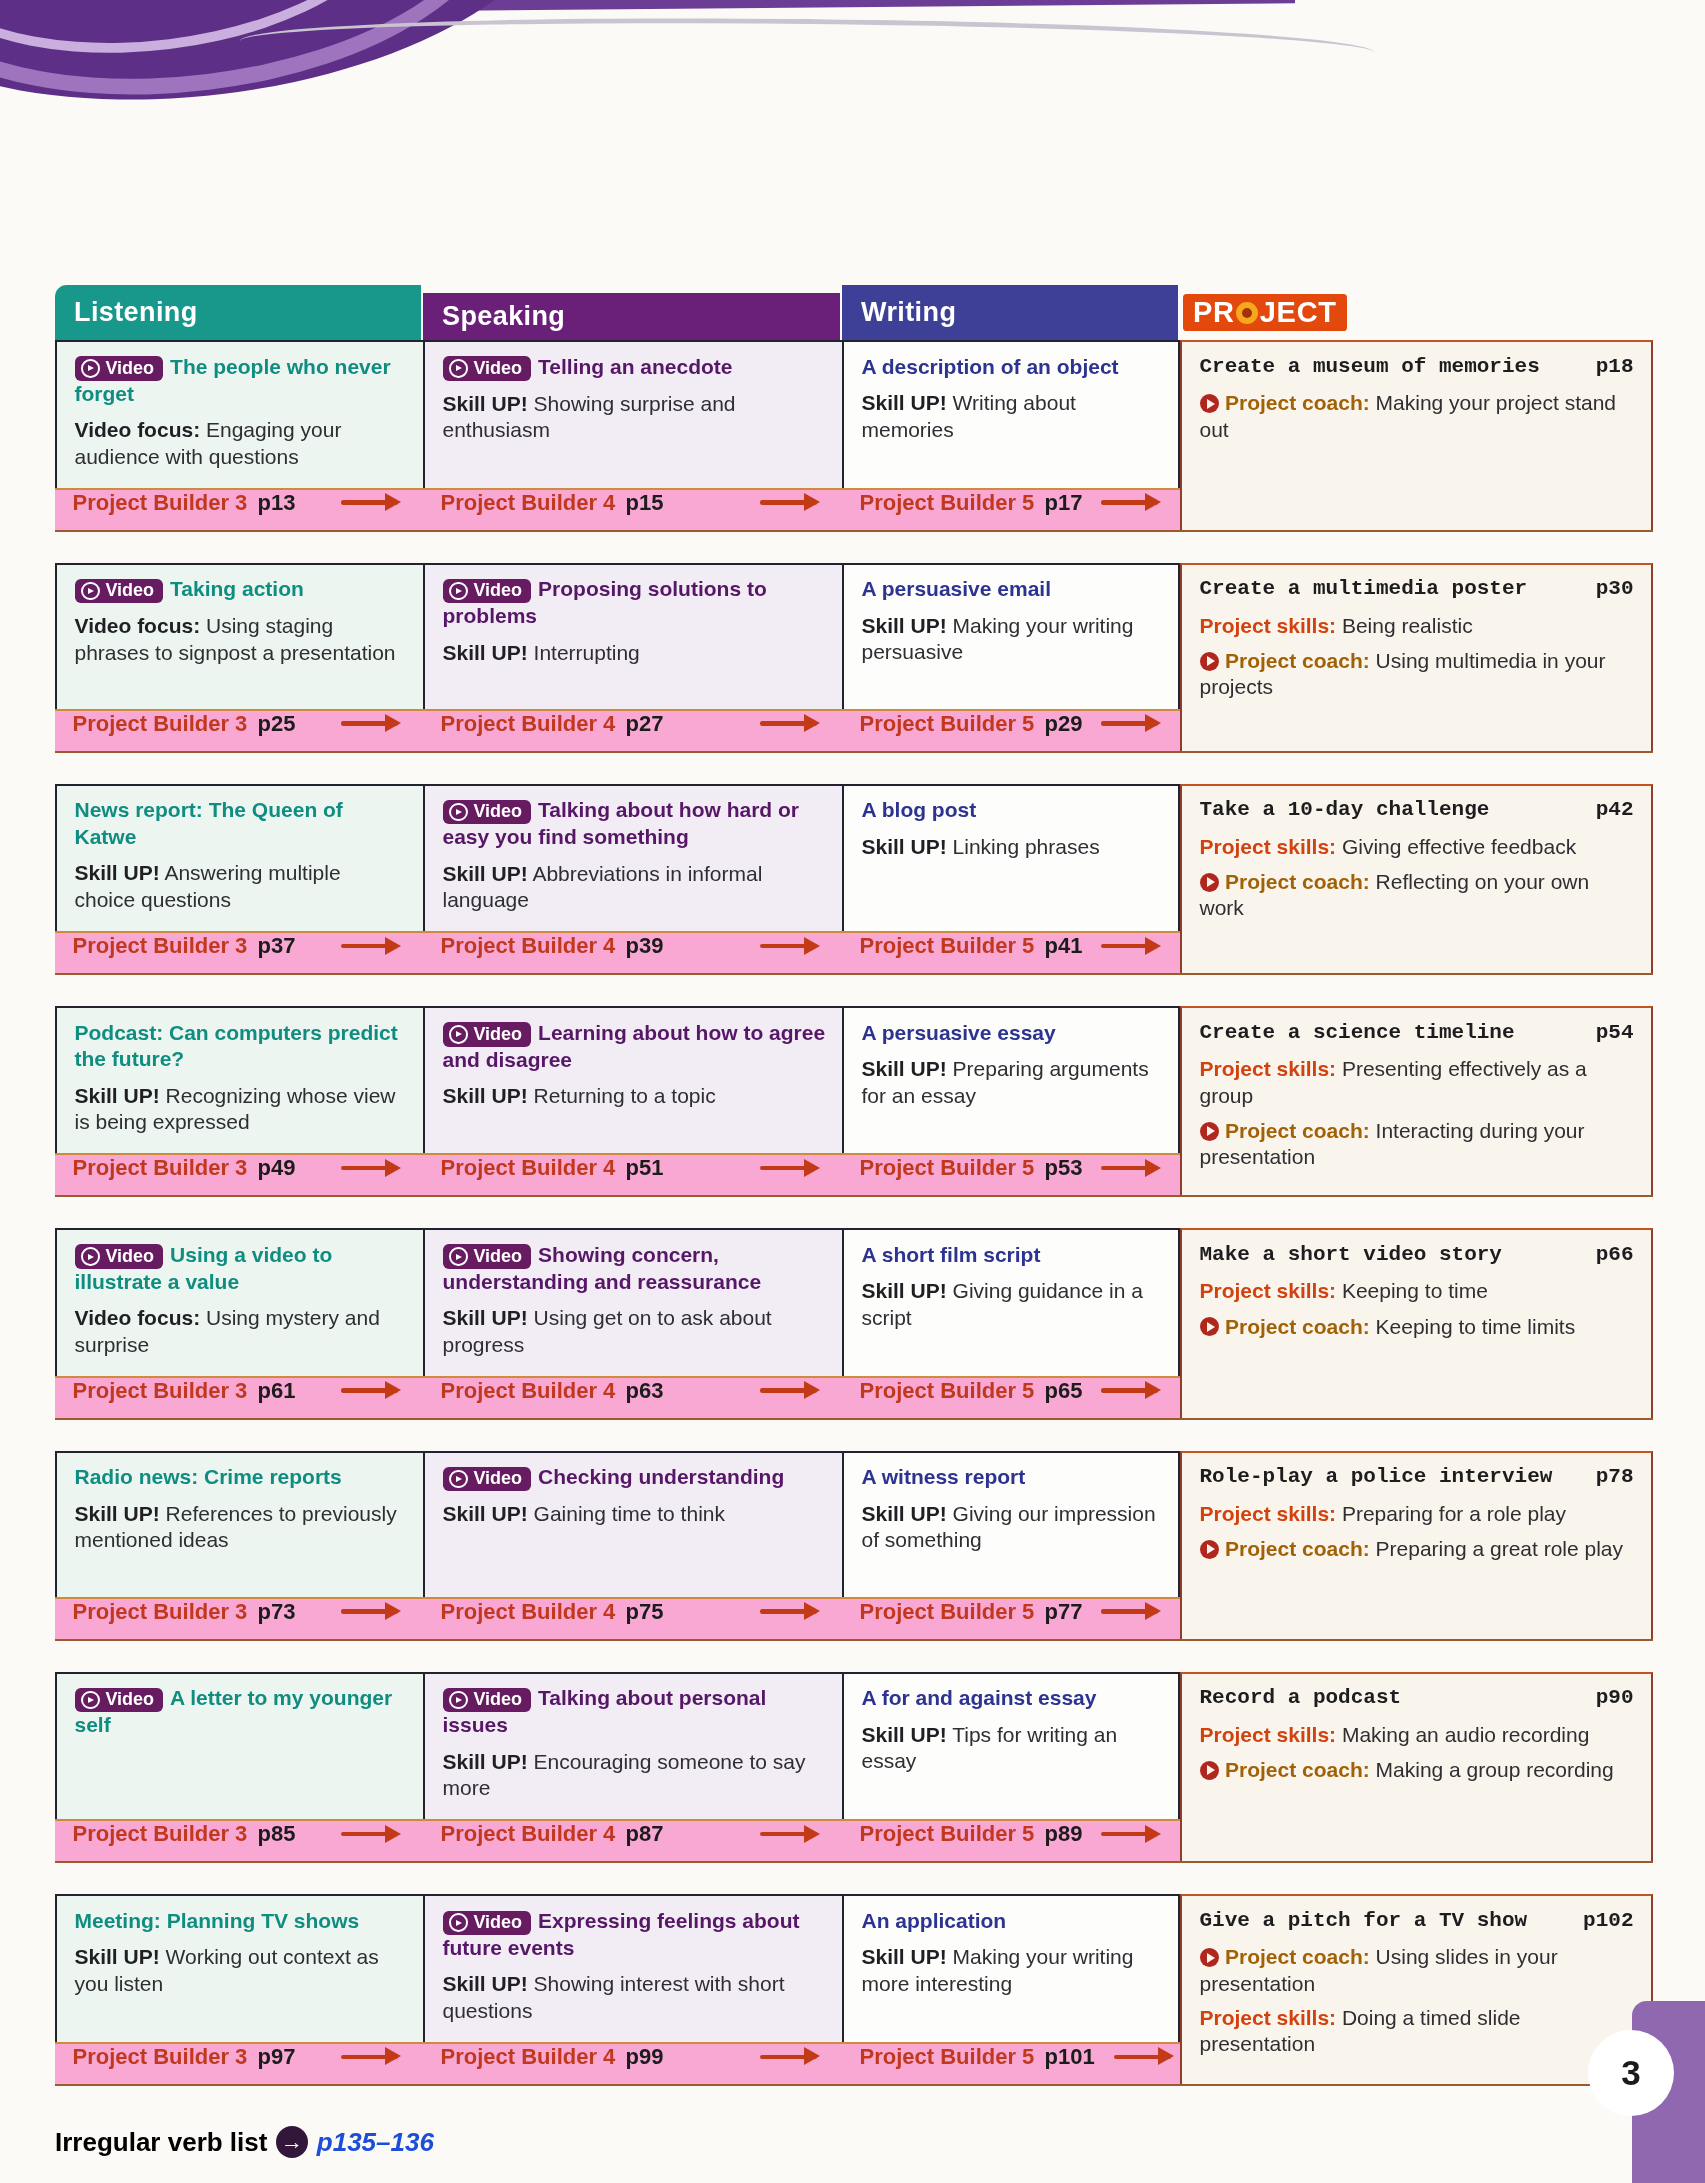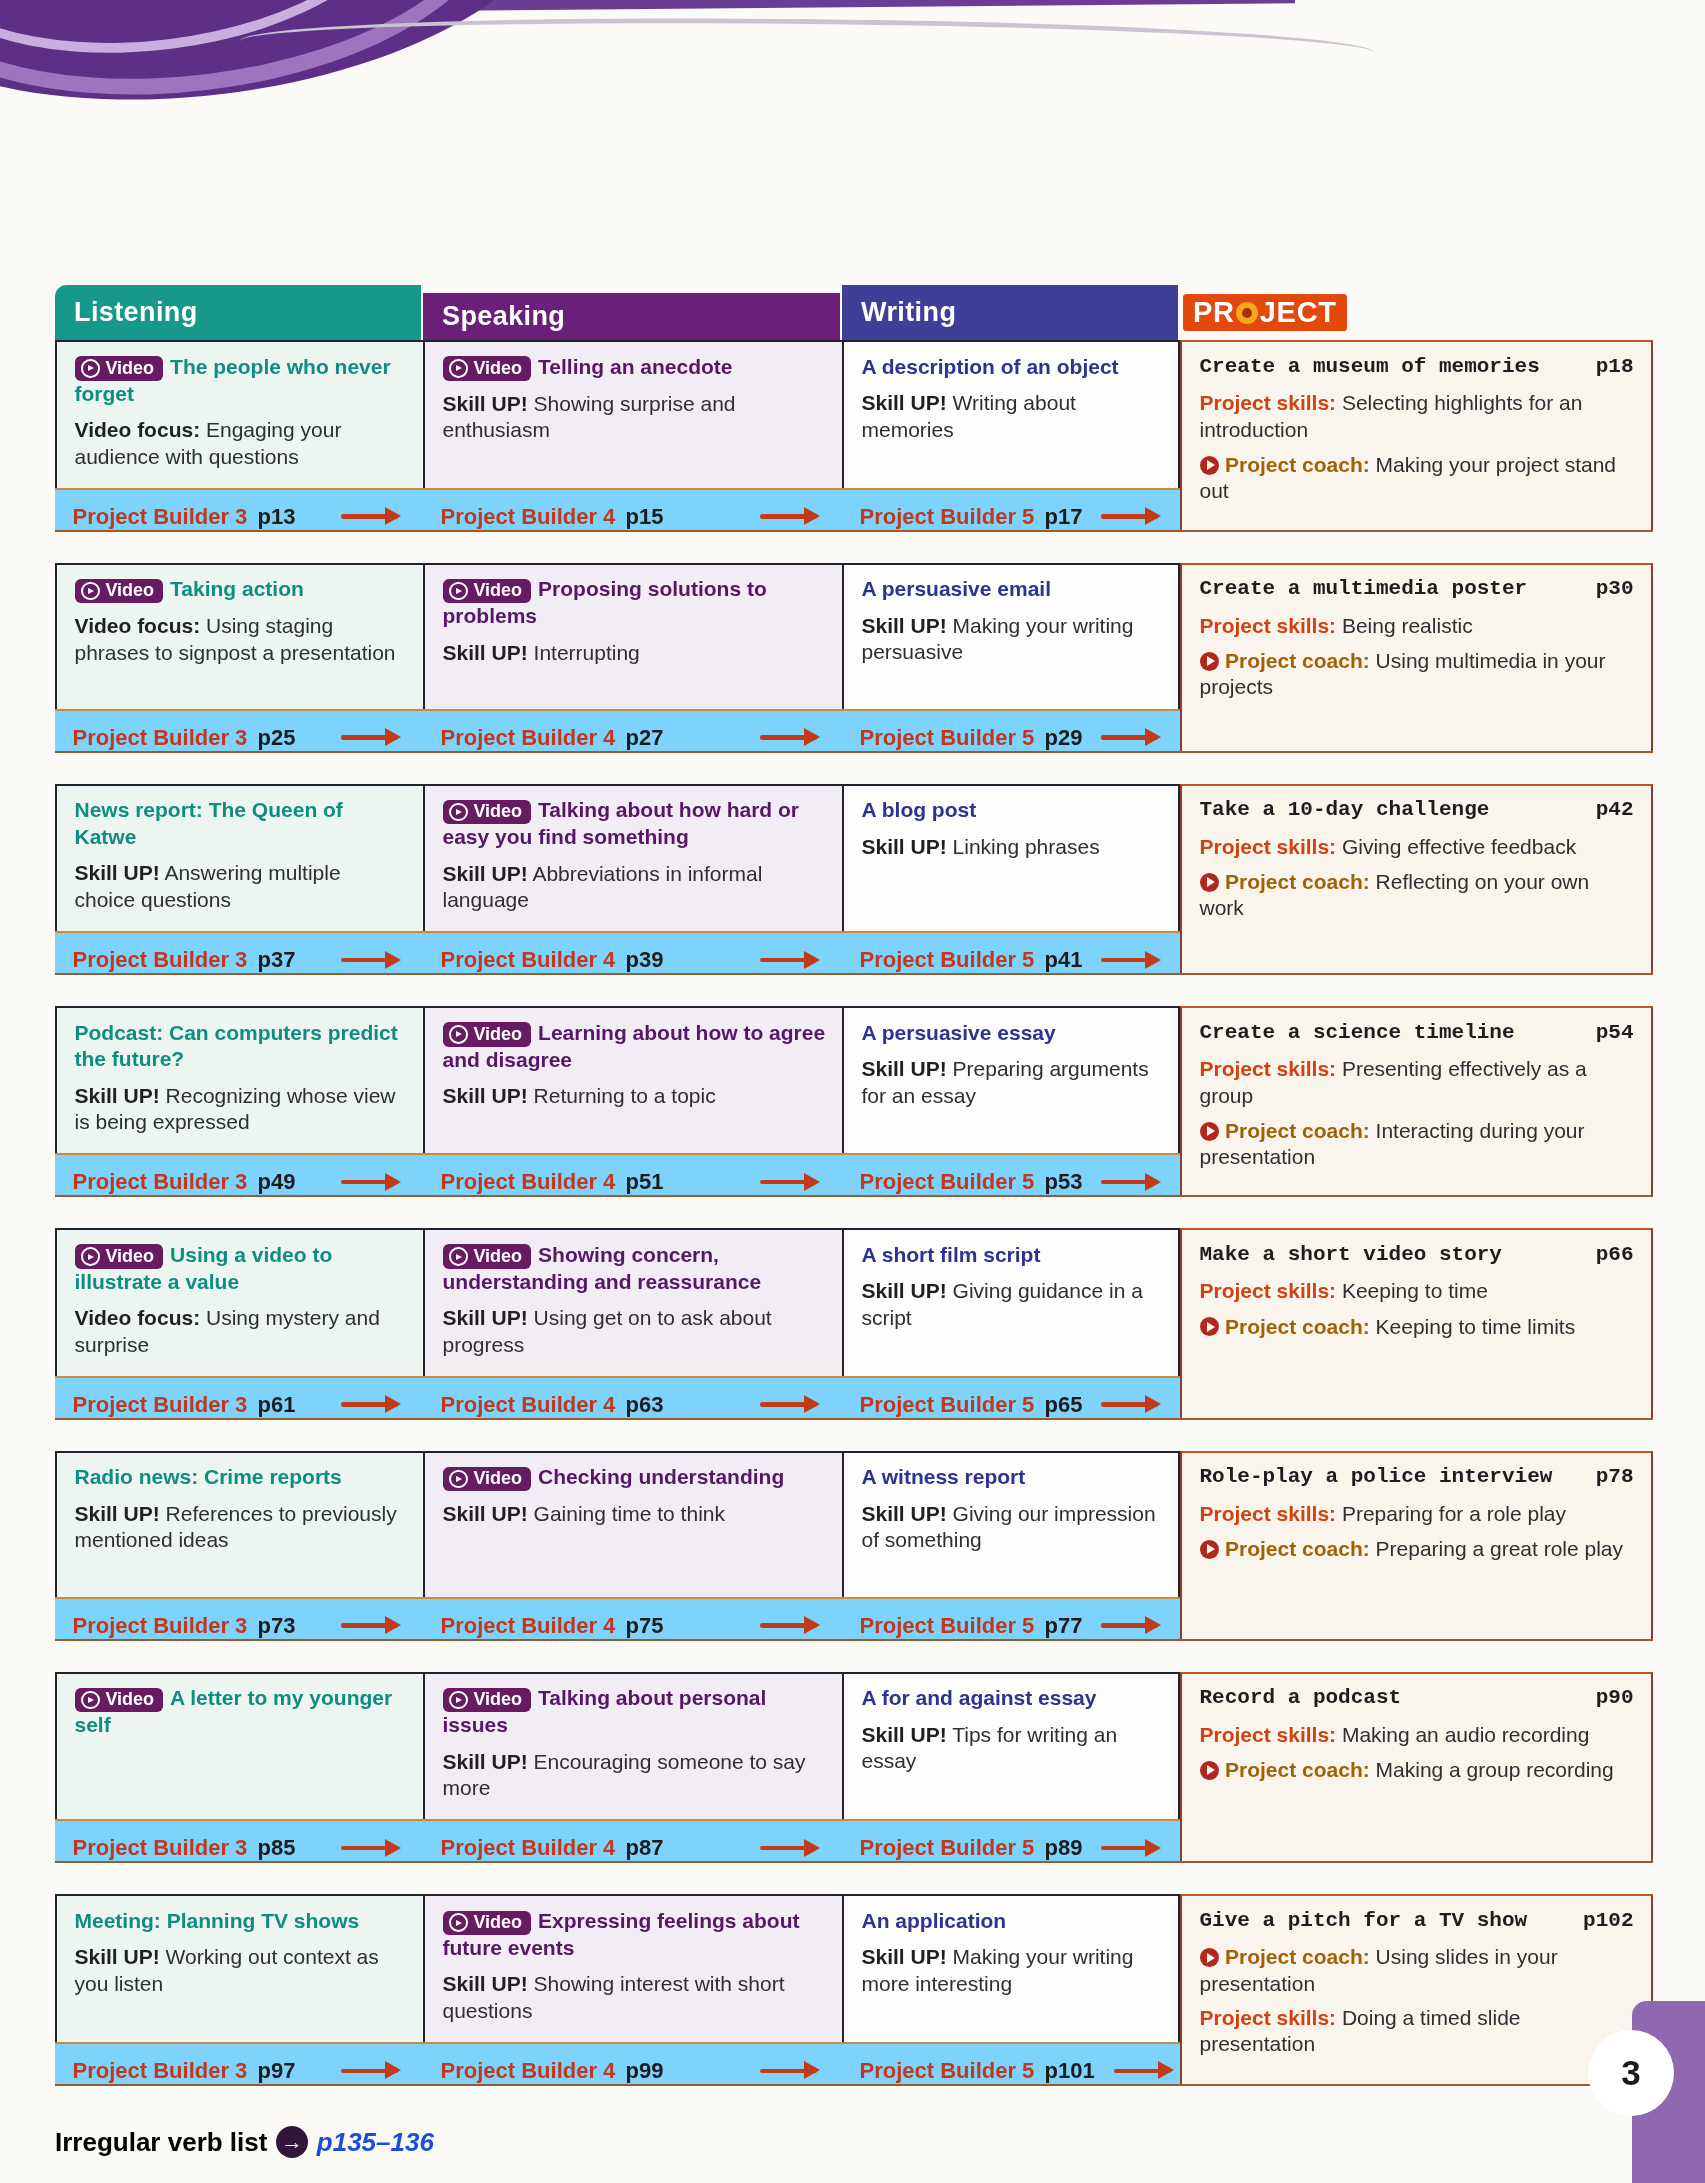--- a/index.html
+++ b/index.html
@@ -60,22 +60,22 @@
   .play-tri{width:0;height:0;border-left:6.5px solid #fff;border-top:3.6px solid transparent;border-bottom:3.6px solid transparent;margin-left:1.5px;}
   
   .proj-title{display:flex;justify-content:space-between;font-weight:700;color:#1d1d20;margin:0 0 10.2px 0;font-family:Liberation Mono, monospace;}
   .proj-page{font-weight:700;color:#1d1d20;}
   .skills-line{margin:0 0 8.7px 0;}
   .skills-lbl{color:#d2410e;font-weight:700;}
   .coach-lbl{color:#a16207;font-weight:700;}
   .coach-ic{display:inline-block;width:19px;height:19px;background:#b0271e;border-radius:50%;position:relative;vertical-align:-2.9px;margin-right:6.5px;}
   .coach-ic::after{content:'';position:absolute;left:7.3px;top:4.4px;border-left:8px solid #faf5ec;border-top:5.1px solid transparent;border-bottom:5.1px solid transparent;}
   
-  .strip{grid-column:1 / span 3;grid-row:2;background:#7dd3fc;border-top:2.2px solid #d08a3e;
-    display:flex;align-items:flex-end;font-size:22px;}
+  .strip{grid-column:1 / span 3;grid-row:2;background:#f9a8d4;border-top:2.2px solid #d08a3e;
+    display:flex;align-items:flex-start;font-size:22px;}
   .bgroup{display:flex;align-items:center;box-sizing:border-box;padding:0 25px 0 17.5px;justify-content:space-between;}
   .bg0{width:368px;}
   .bg1{width:419px;}
   .bg2{width:338px;}
   .b-label{color:#c0391f;font-weight:700;white-space:nowrap;}
   .b-page{color:#1c1c1c;font-weight:700;margin-left:10.2px;white-space:nowrap;}
   .arrow{position:relative;width:57px;height:4.4px;background:#c33a17;display:inline-block;border-radius:2.2px;margin-left:19px;flex:0 0 auto;}
   .arrow::after{content:'';position:absolute;right:-2.9px;top:-7.3px;border-left:16px solid #c33a17;border-top:9.5px solid transparent;border-bottom:9.5px solid transparent;}
 </style>
 </head>
@@ -124,21 +124,20 @@
     </div>
     <div class="cell c-write">
       <p class="title t-write">A description of an object</p>
       <p class="body-line"><span class="lbl">Skill UP!</span> <span>Writing about memories</span></p>
     </div>
     <div class="c-proj">
       <p class="proj-title">
             <span>Create a museum of memories</span>
             <span class="proj-page">p18</span>
           </p>
-      <p class="body-line skills-line"><span class="skills-lbl">Project skills:</span> <span>Selecting highlights for an introduction</span></p>
       <p class="body-line"><span class="coach-ic"></span><span class="coach-lbl">Project coach:</span> <span>Making your project stand out</span></p>
     </div>
     <div class="strip">
       <div class="bgroup bg0">
             <span><span class="b-label">Project Builder 3</span><span class="b-page">p13</span></span>
             <span class="arrow"></span>
           </div>
       <div class="bgroup bg1">
             <span><span class="b-label">Project Builder 4</span><span class="b-page">p15</span></span>
             <span class="arrow"></span>

